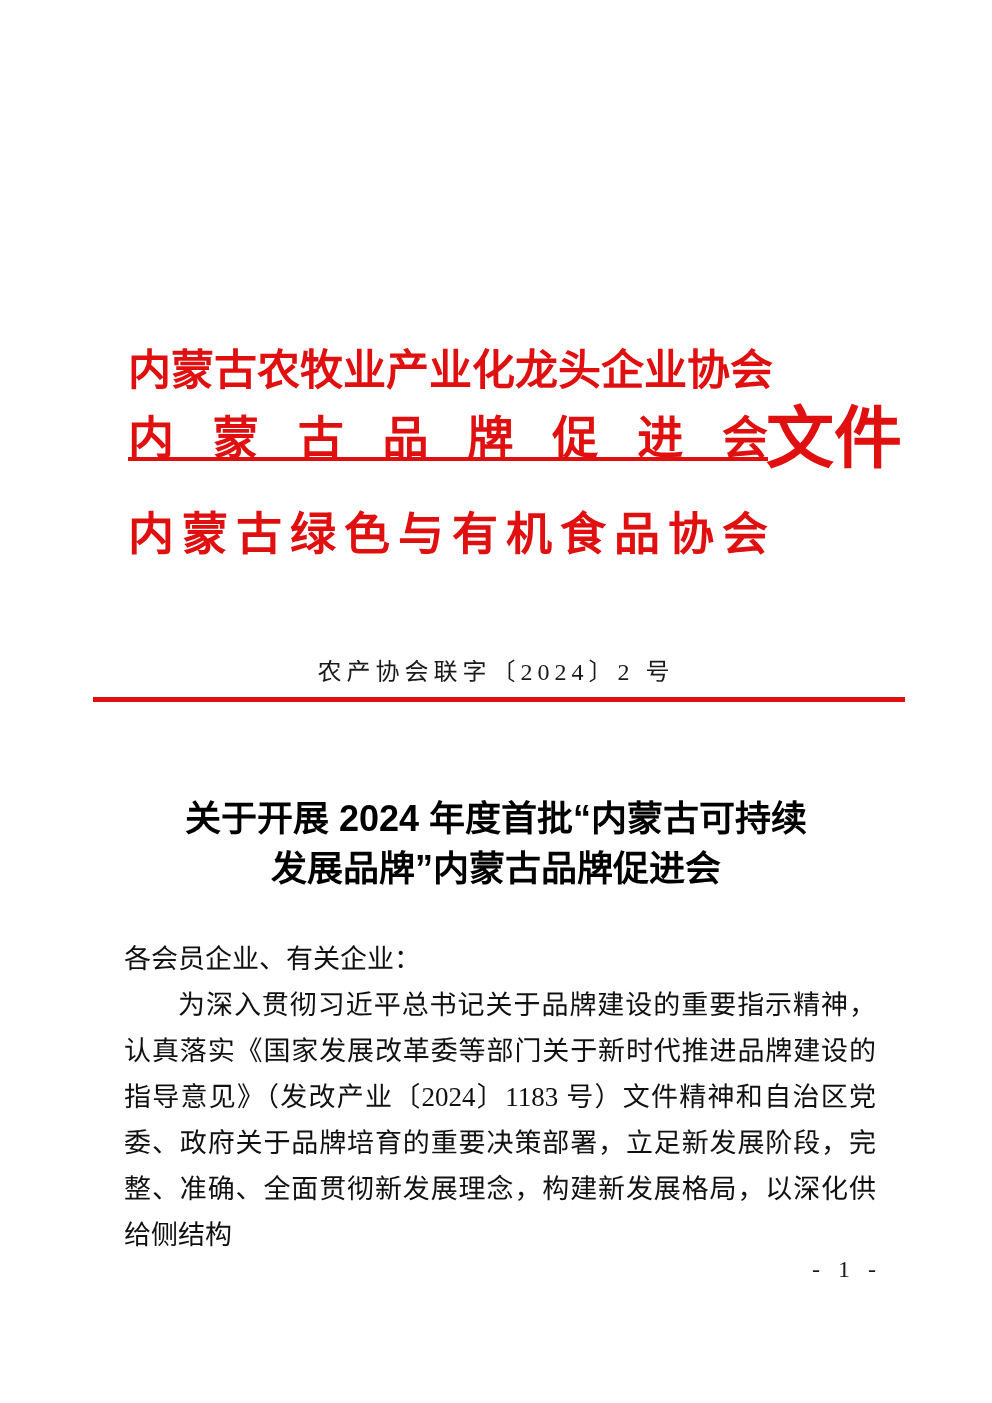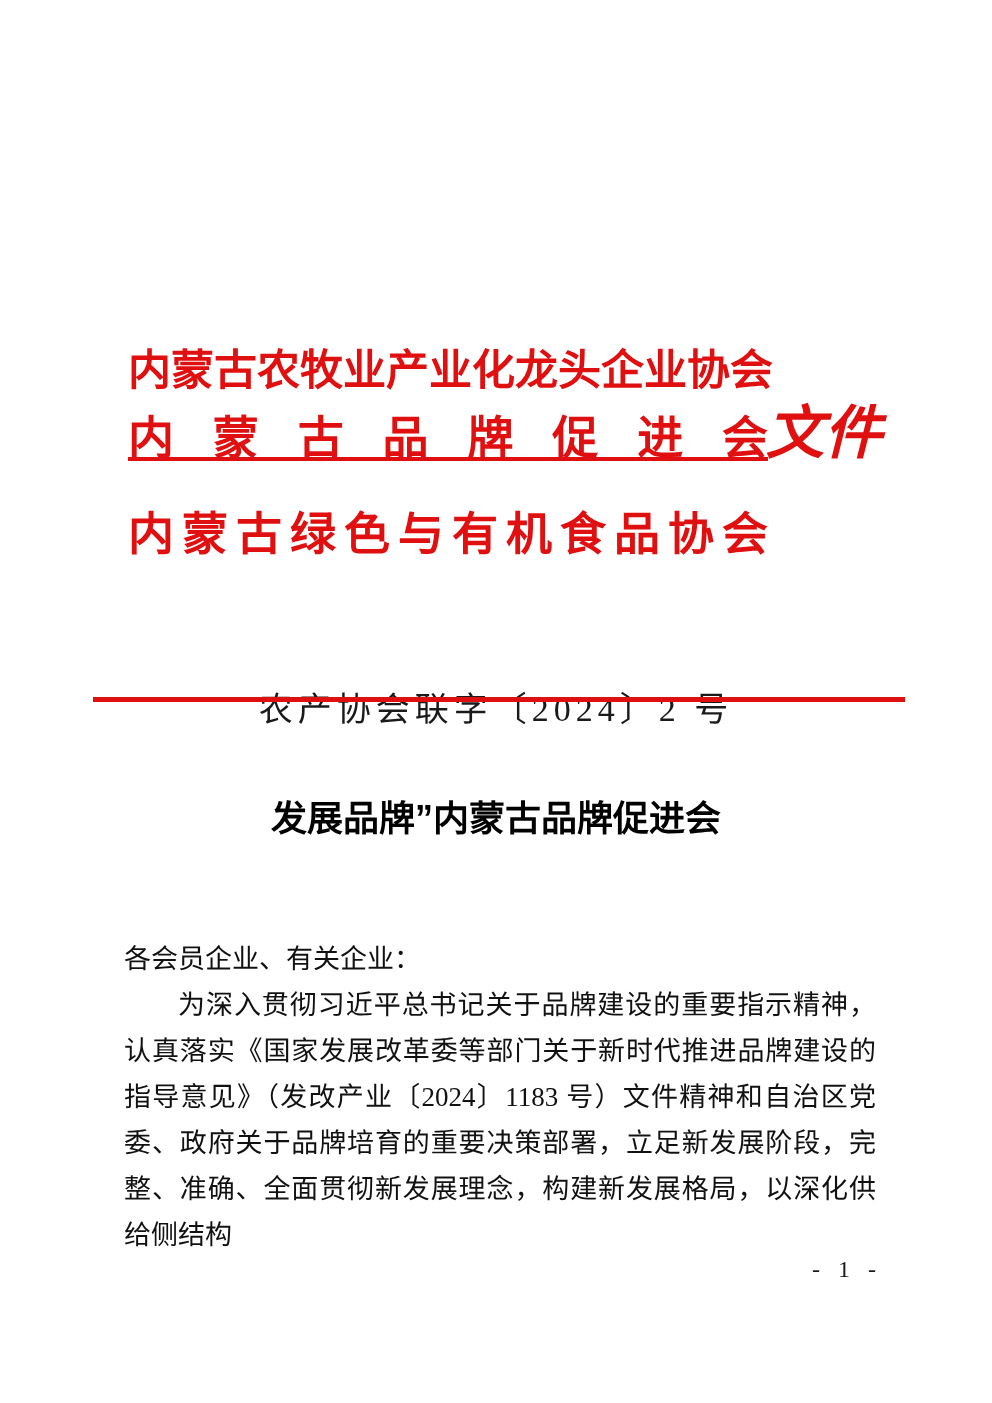--- a/index.html
+++ b/index.html
@@ -30,42 +30,40 @@
     line-height: 1;
   }
   .org-line-1 { top: 349px; font-size: 43px; }
   .org-line-2 { top: 416px; font-size: 46px; text-decoration: underline; }
   .org-line-3 { top: 512px; font-size: 46px; }
 
   .doc-type-label {
     position: absolute;
     left: 766px;
     top: 405px;
-    font-size: 58px;
+    font-size: 68px;
     line-height: 1;
     font-weight: bold;
     color: var(--red);
     font-family: "Liberation Serif", "DejaVu Serif", serif;
     white-space: nowrap;
-    font-style: italic;
   }
 
   
   .doc-number {
     position: absolute;
     top: 656px;
     left: 0;
     width: 100%;
     text-align: center;
-    font-size: 34px;
+    font-size: 24px;
     line-height: 32px;
     letter-spacing: 5px;
     color: #1a1a1a;
     font-family: "Liberation Serif", "DejaVu Serif", serif;
-    margin-top: 38px;
   }
 
   
   .red-rule {
     position: absolute;
     top: 697px;
     left: 93px;
     width: 812px;
     height: 5px;
     background: var(--red);
@@ -123,20 +121,21 @@
 
   <div class="org-line org-line-3">内蒙古绿色与有机食品协会</div>
 
   <div class="doc-type-label">文件</div>
 
   <div class="doc-number">农产协会联字〔2024〕2 号</div>
 
   <div class="red-rule"></div>
 
   <div class="notice-title">
+    <div>关于开展 2024 年度首批“内蒙古可持续</div>
     <div>发展品牌”内蒙古品牌促进会</div>
   </div>
 
   <div class="body-block">
     <div class="body-salutation">各会员企业、有关企业：</div>
     <div class="body-paragraph">为深入贯彻习近平总书记关于品牌建设的重要指示精神，认真落实《国家发展改革委等部门关于新时代推进品牌建设的指导意见》（发改产业〔2024〕1183 号）文件精神和自治区党委、政府关于品牌培育的重要决策部署，立足新发展阶段，完整、准确、全面贯彻新发展理念，构建新发展格局，以深化供给侧结构</div>
   </div>
 
   <div class="page-number">- 1 -</div>
 

